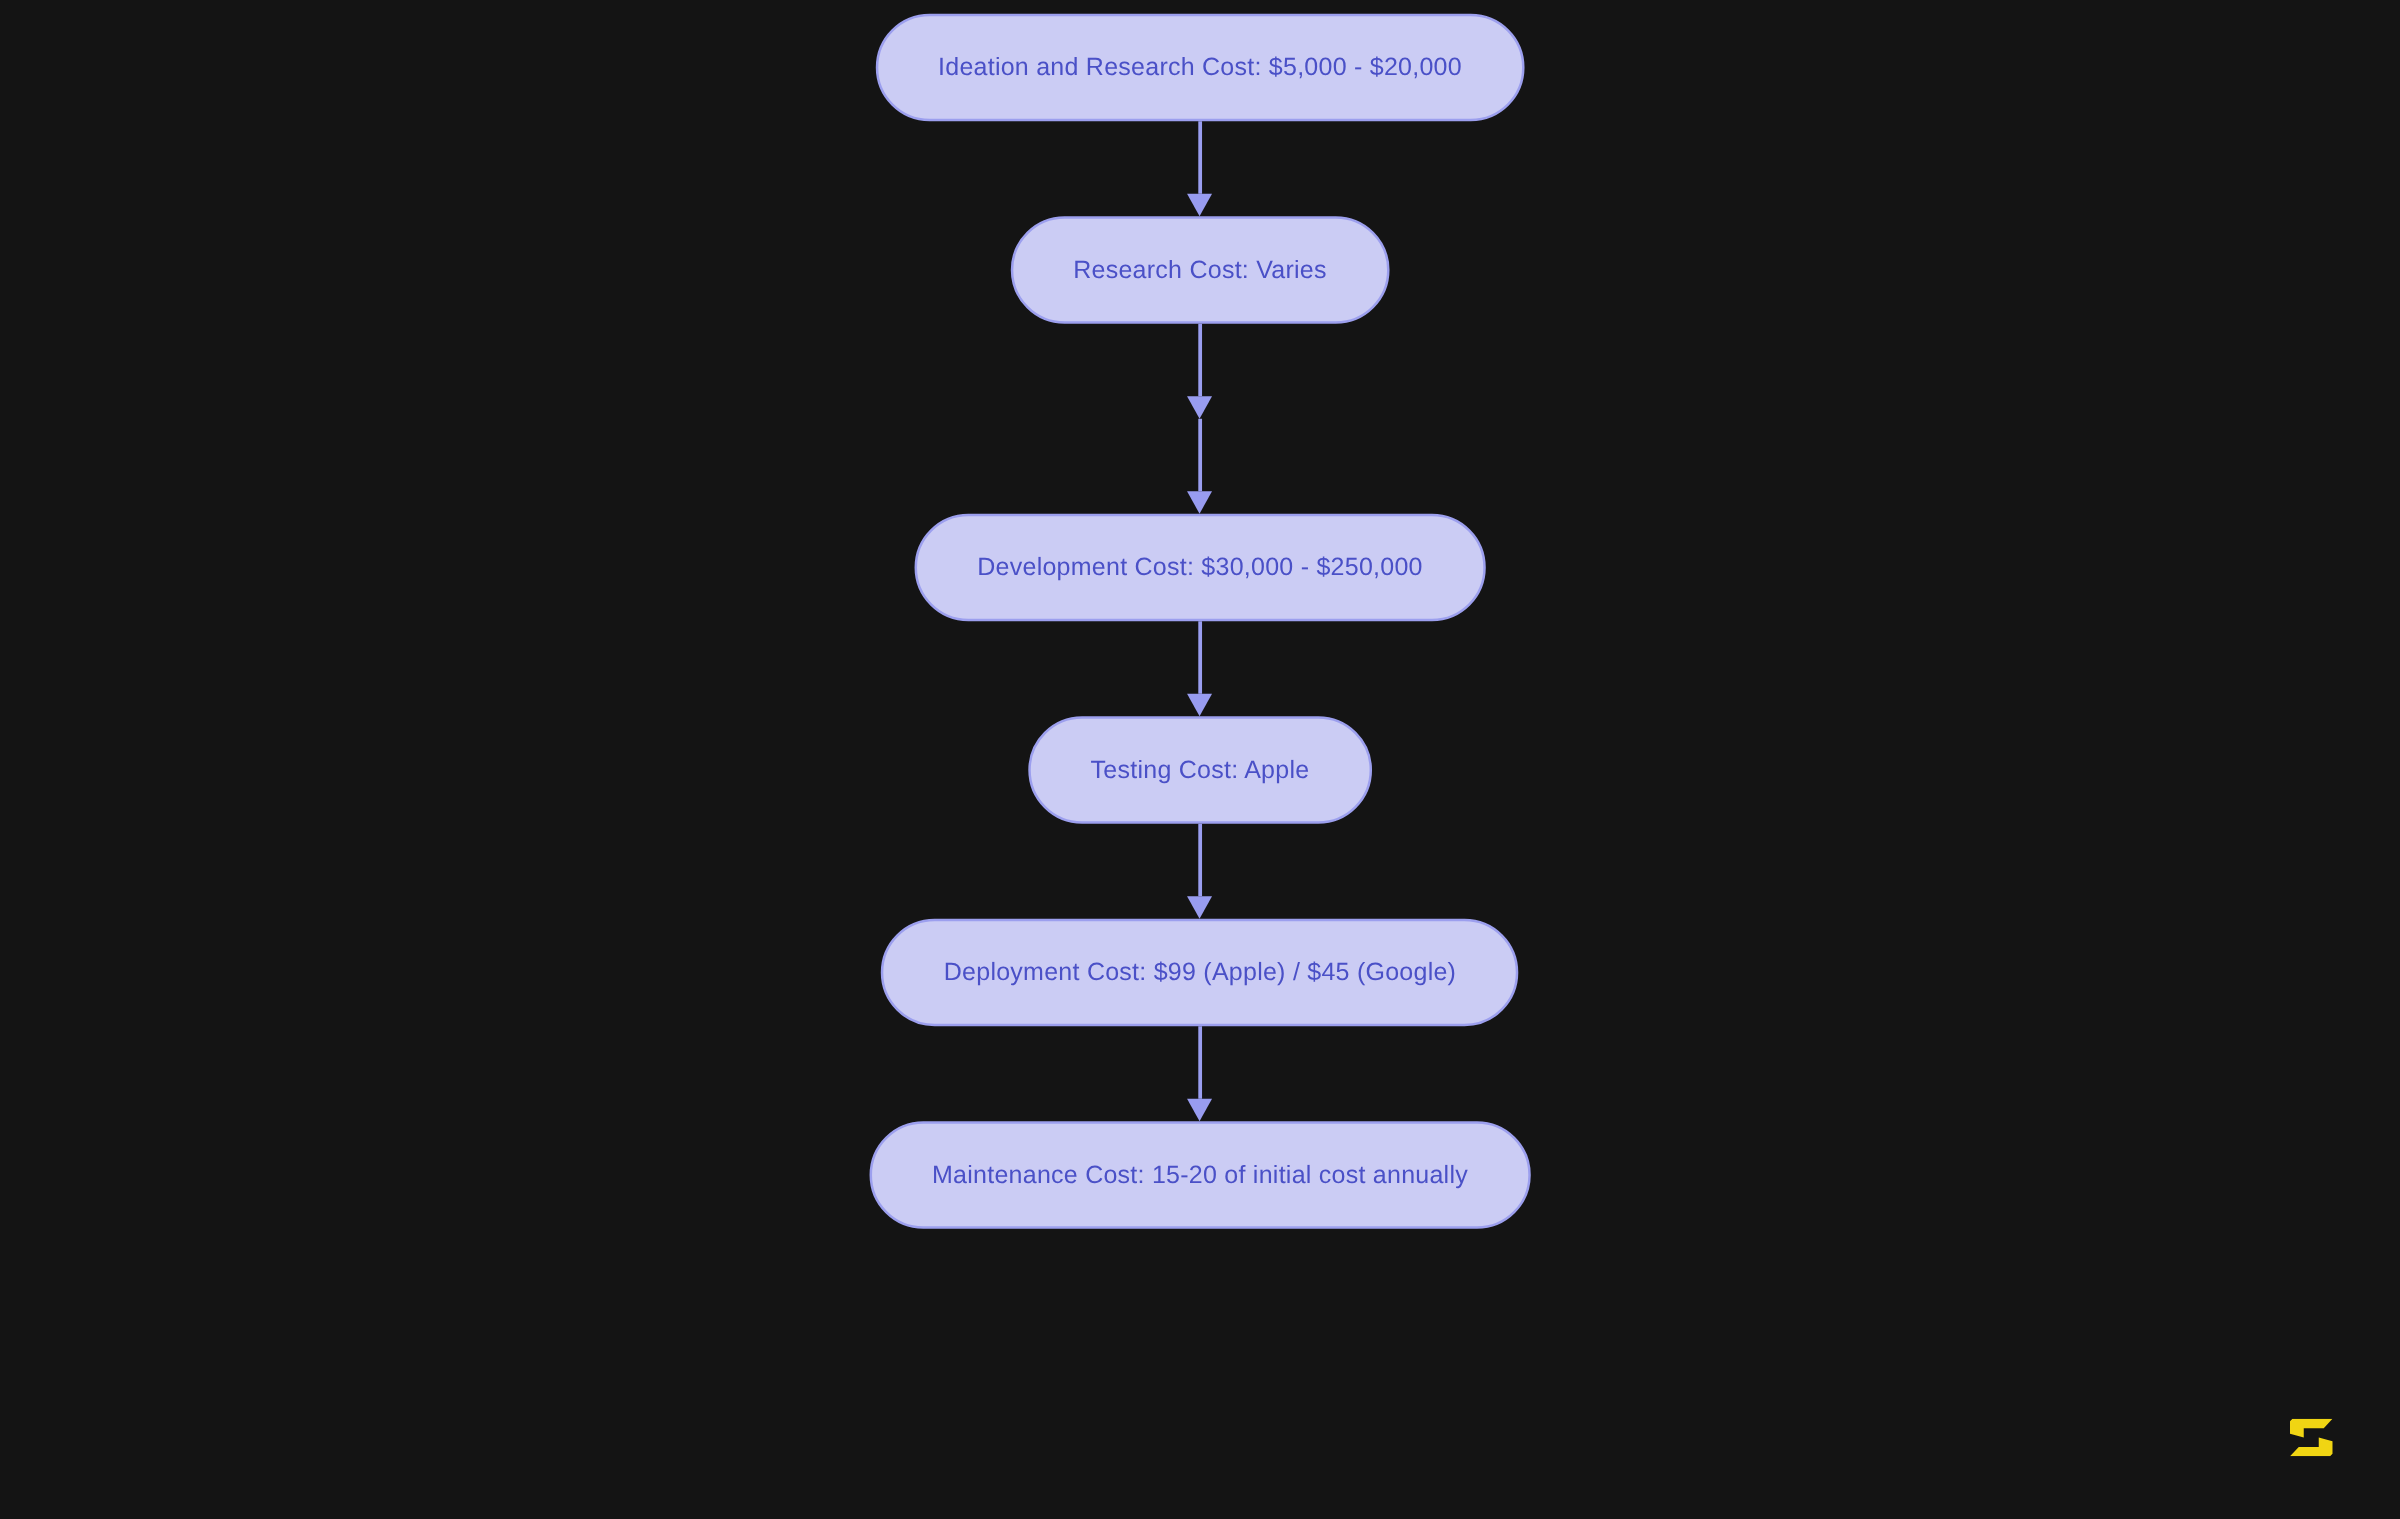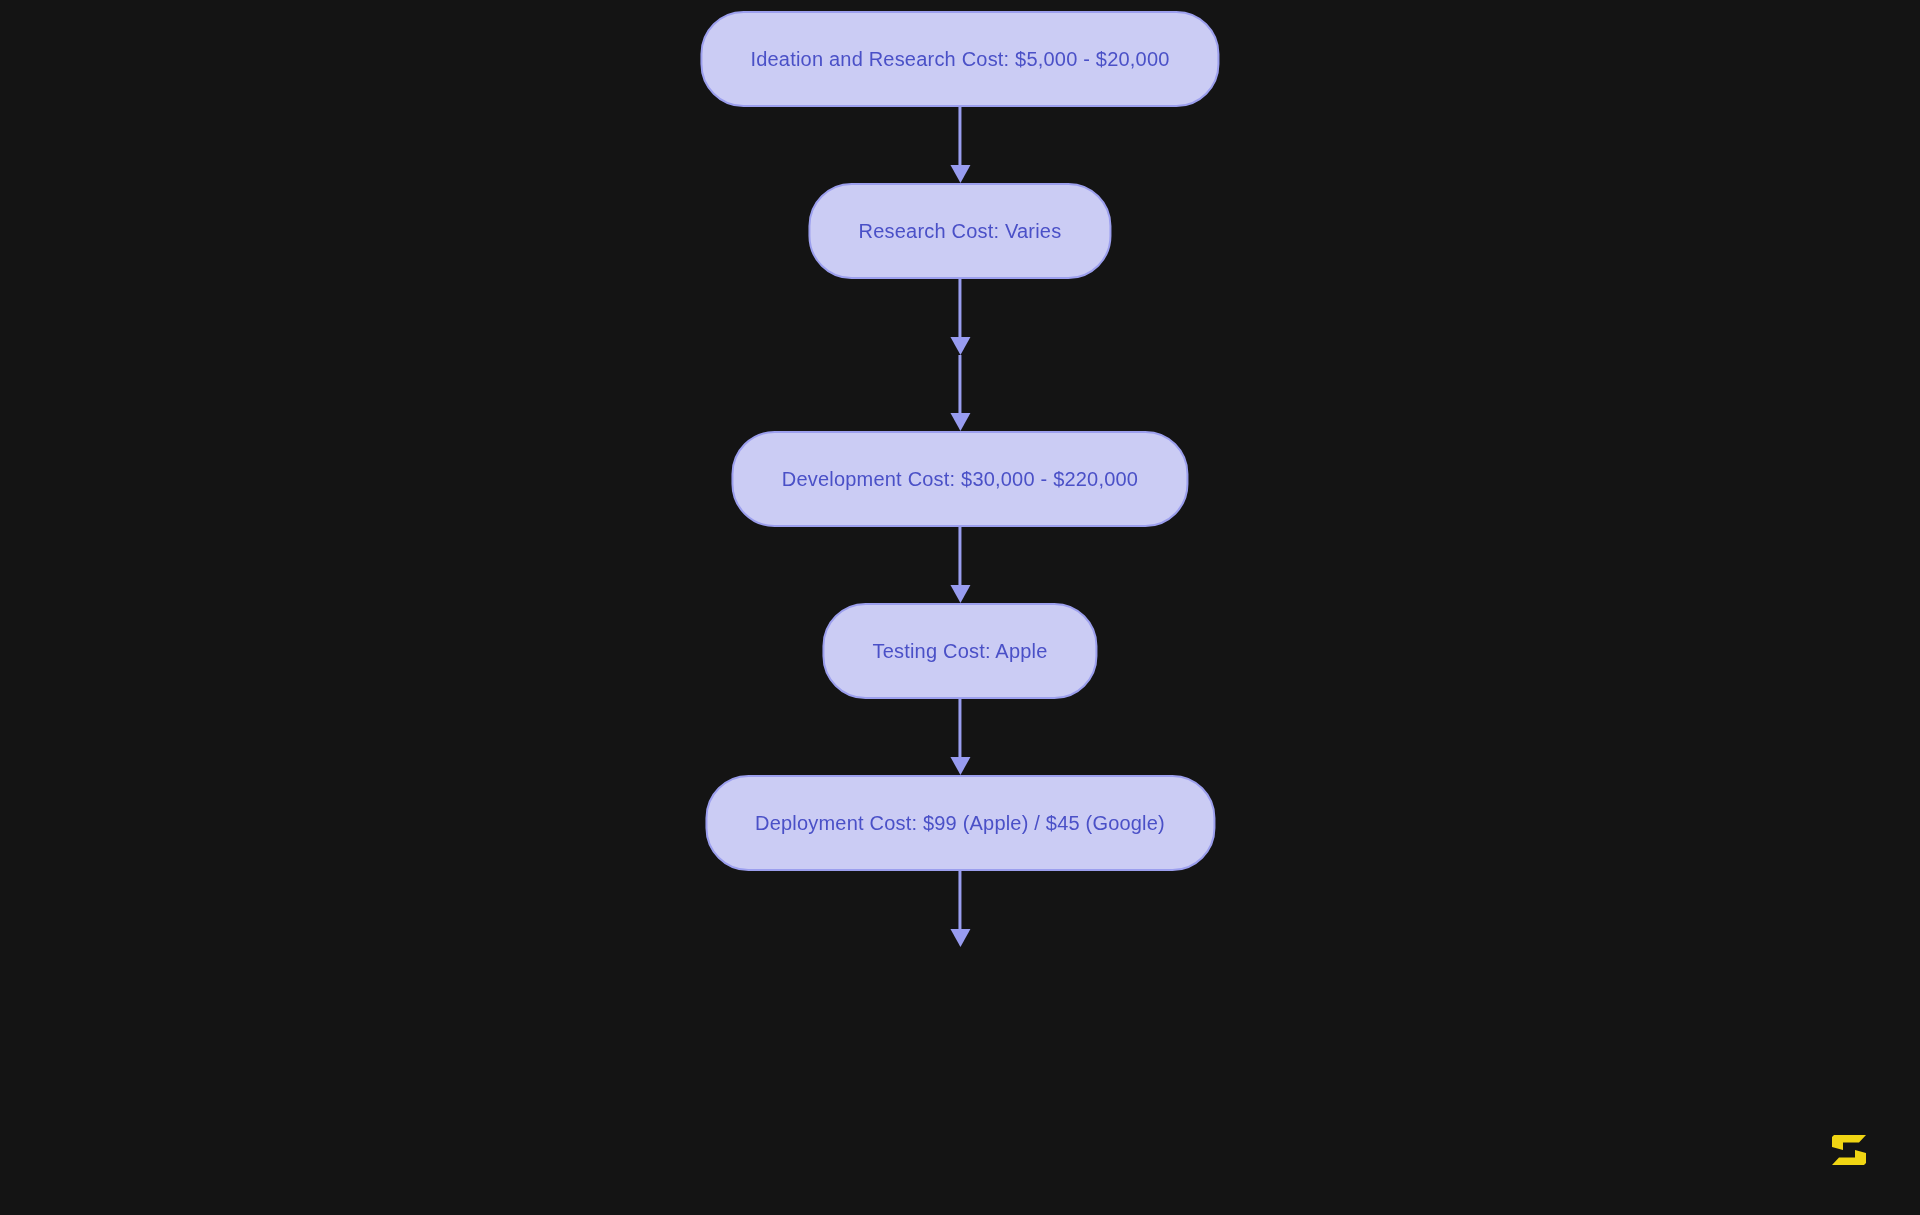--- a/index.html
+++ b/index.html
@@ -22,21 +22,21 @@
     position: absolute;
     top: 11px;
     left: 50%;
     transform: translateX(-50%);
     display: flex;
     flex-direction: column;
     align-items: center;
   }
   .node {
     box-sizing: border-box;
-    height: 96px;
+    height: 86px;
     padding: 0 48px;
     border: 2px solid var(--node_border, #9C9FEE);
     background: var(--node_fill, #CBCCF4);
     color: var(--node_text, #4A50C7);
     border-radius: 43px;
     display: flex;
     align-items: center;
     justify-content: center;
     font-size: 20px;
     letter-spacing: 0.2px;
@@ -96,21 +96,21 @@
       <div class="head"></div>
     </div>
 
 
     <div class="connector">
       <div class="line"></div>
       <div class="head"></div>
     </div>
 
     <div class="node">
-      <span>Development Cost: $30,000 - $220,000</span>
+      <span>Development Cost: $30,000 - $250,000</span>
     </div>
 
     <div class="connector">
       <div class="line"></div>
       <div class="head"></div>
     </div>
 
     <div class="node">
       <span>Testing Cost: Apple</span>
     </div>
@@ -122,20 +122,23 @@
 
     <div class="node">
       <span>Deployment Cost: $99 (Apple) / $45 (Google)</span>
     </div>
 
     <div class="connector">
       <div class="line"></div>
       <div class="head"></div>
     </div>
 
+    <div class="node">
+      <span>Maintenance Cost: 15-20 of initial cost annually</span>
+    </div>
 
   </div>
 
   <svg class="logo" viewBox="0 0 40 30" xmlns="http://www.w3.org/2000/svg" aria-hidden="true">
     <polygon points="5,0 37,0 30,7.5 14,7.5 14,15 3,12 3,2"></polygon>
     <polygon points="35,30 3,30 10,22.5 26,22.5 26,15 37,18 37,28"></polygon>
   </svg>
 
 </div>
 

